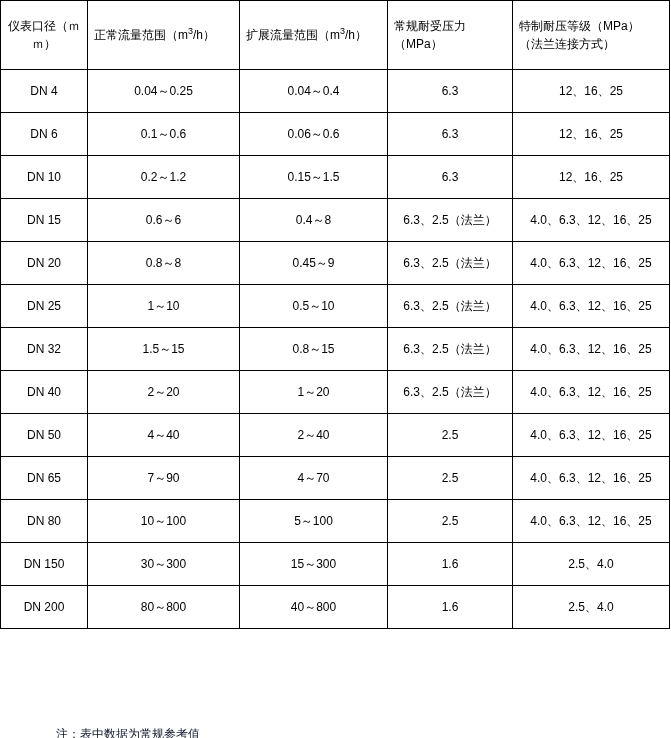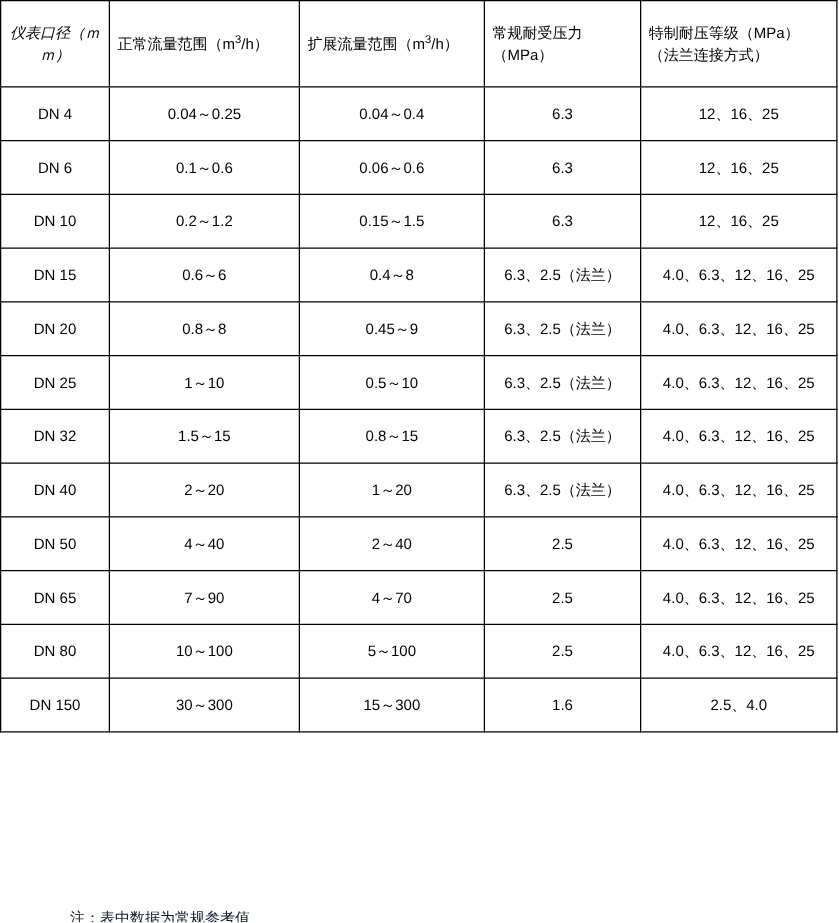--- a/index.html
+++ b/index.html
@@ -34,21 +34,21 @@
     text-align: center;
     vertical-align: middle;
     font-size: 12px;
     line-height: 1.5;
     font-weight: normal;
   }
   table.spec thead th {
     height: 60px;
     padding: 4px 6px;
   }
-  table.spec thead th.c0 { text-align: center; font-style: italic; }
+  table.spec thead th.c0 { text-align: center; }
   table.spec thead th.c1,
   table.spec thead th.c2,
   table.spec thead th.c3,
   table.spec thead th.c4 { text-align: left; }
   table.spec tbody td {
     height: 38px;
   }
   col.c0 { width: 87px; }
   col.c1 { width: 152px; }
   col.c2 { width: 148px; }
@@ -170,18 +170,25 @@
         <td>2.5</td>
         <td>4.0、6.3、12、16、25</td>
       </tr>
       <tr>
         <td>DN 150</td>
         <td>30～300</td>
         <td>15～300</td>
         <td>1.6</td>
         <td>2.5、4.0</td>
       </tr>
+      <tr>
+        <td>DN 200</td>
+        <td>80～800</td>
+        <td>40～800</td>
+        <td>1.6</td>
+        <td>2.5、4.0</td>
+      </tr>
     </tbody>
   </table>
 
   <div class="footer-note">注：表中数据为常规参考值</div>
 
 </div>
 
 </body></html>

